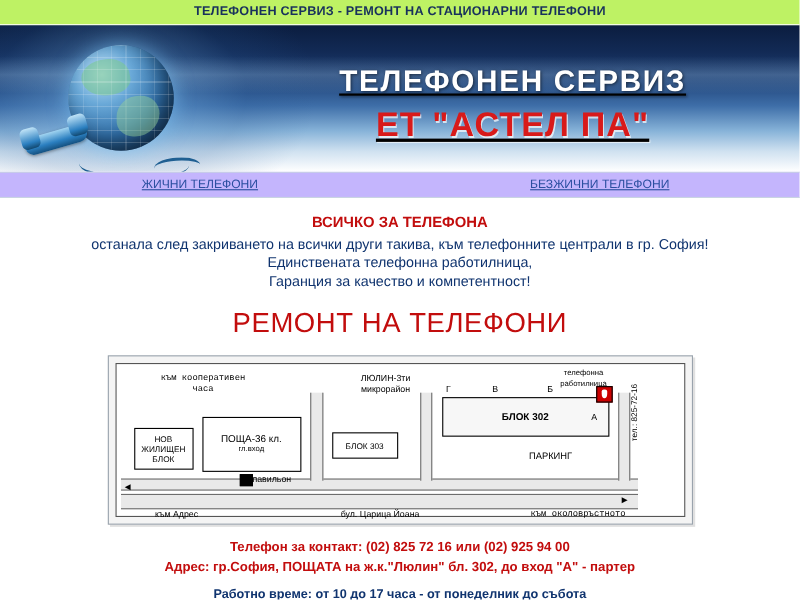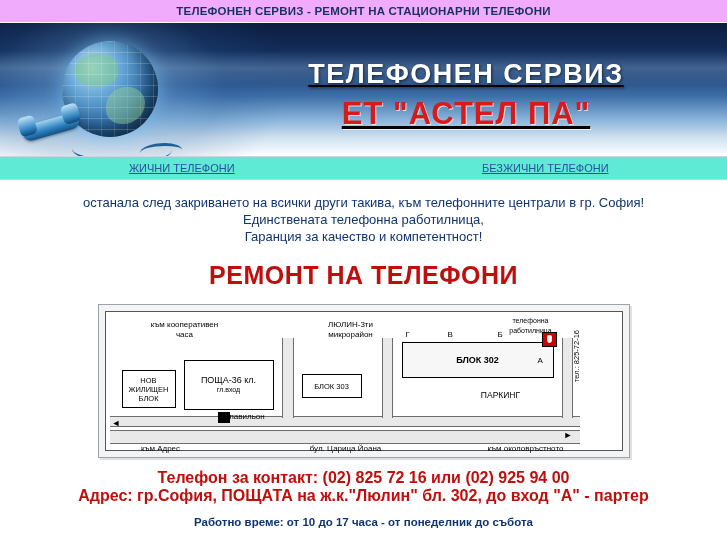--- a/index.html
+++ b/index.html
@@ -11,21 +11,21 @@
     width: 727px;
     height: 545px;
     font-family: "Liberation Sans", sans-serif;
     overflow: hidden;
     position: relative;
   }
 
   
   .topbar {
     height: 22px;
-    background: #f0abfc;
+    background: #bef264;
     color: #18315c;
     font-size: 11.5px;
     font-weight: bold;
     letter-spacing: .2px;
     display: flex;
     align-items: center;
     justify-content: center;
     border-bottom: 1px solid #ffffff;
   }
 
@@ -147,21 +147,21 @@
     color: #d81a1a;
     font-size: 31px;
     font-weight: bold;
     letter-spacing: 1px;
     text-shadow: 1px 1px 0 rgba(255,255,255,.7);
   }
 
   
   .navbar {
     height: 22px;
-    background: #5eead4;
+    background: #c4b5fd;
     border-top: 1px solid #c9d4e2;
     border-bottom: 1px solid #c9d4e2;
     display: flex;
     align-items: center;
     font-size: 11px;
   }
   .nav-cell {
     flex: 1;
     text-align: center;
   }
@@ -185,21 +185,21 @@
   }
   .lead-line {
     font-size: 13px;
     color: #10346f;
     line-height: 17px;
   }
   .repair-title {
     margin-top: 16px;
     color: #c20d0d;
     font-size: 25px;
-    font-weight: bold;
+    font-weight: normal;
     letter-spacing: .5px;
   }
 
   
   .map-wrap {
     margin: 14px auto 0;
     width: 530px;
     height: 152px;
     background: #f4f4f4;
     border: 1px solid #9aa3ad;
@@ -259,21 +259,21 @@
     transform: rotate(180deg);
     color: #000;
     white-space: nowrap;
   }
 
   
   .contacts {
     margin-top: 11px;
     text-align: center;
     color: #c20d0d;
-    font-size: 16px;
+    font-size: 12px;
     font-weight: bold;
     line-height: 18px;
   }
   .hours {
     margin-top: 11px;
     text-align: center;
     color: #10346f;
     font-size: 11.5px;
     font-weight: bold;
   }
@@ -305,30 +305,31 @@
 <div class="navbar">
   <div class="nav-cell">
     <a href="#">ЖИЧНИ ТЕЛЕФОНИ</a>
   </div>
   <div class="nav-cell">
     <a href="#">БЕЗЖИЧНИ ТЕЛЕФОНИ</a>
   </div>
 </div>
 
 <div class="content">
+  <div class="lead-title">ВСИЧКО ЗА ТЕЛЕФОНА</div>
   <div class="lead-line">останала след закриването на всички други такива, към телефонните централи  в гр. София!</div>
   <div class="lead-line">Единствената телефонна работилница,</div>
   <div class="lead-line">Гаранция за качество и компетентност!</div>
 
   <div class="repair-title">РЕМОНТ НА ТЕЛЕФОНИ</div>
 
   <div class="map-wrap">
     <div class="map-inner">
 
-      <div class="mp" style="left:24px; top:8px; width:110px;">
+      <div class="mp" style="left:24px; top:8px; width:110px;font-family:Liberation Mono, monospace;">
         <span>към кооперативен</span><br>
         <span>часа</span>
       </div>
 
       <div class="mp" style="left:190px; top:8px; width:110px;">
         <span>ЛЮЛИН-3ти</span><br>
         <span>микрорайон</span>
       </div>
 
       <div class="mp" style="left:370px; top:4px; width:110px; font-size:7px;">
@@ -372,21 +373,21 @@
       <div class="road-v" style="left:456px; top:26px; width:9px; height:80px;"></div>
 
       <div class="bld" style="left:112px; top:100px; width:10px; height:9px; background:#000;"></div>
       <div class="mp" style="left:124px; top:100px;">павильон</div>
 
       <div class="arrow" style="left:6px; top:106px;">◄</div>
       <div class="arrow" style="left:458px; top:118px;">►</div>
 
       <div class="mp" style="left:10px; top:132px; width:90px;">към Адрес</div>
       <div class="mp" style="left:170px; top:132px; width:140px;">бул. Царица Йоана</div>
-      <div class="mp" style="left:360px; top:132px; width:120px;">към околовръстното</div>
+      <div class="mp" style="left:360px; top:132px; width:120px;font-family:Liberation Mono, monospace;">към околовръстното</div>
     </div>
   </div>
 
   <div class="contacts">
     <div>Телефон за контакт:  (02) 825 72 16   или  (02) 925 94 00</div>
     <div>Адрес: гр.София, ПОЩАТА  на ж.к."Люлин" бл. 302, до вход "А" - партер</div>
   </div>
 
   <div class="hours">Работно време: от 10 до 17 часа - от понеделник до събота</div>
 </div>

